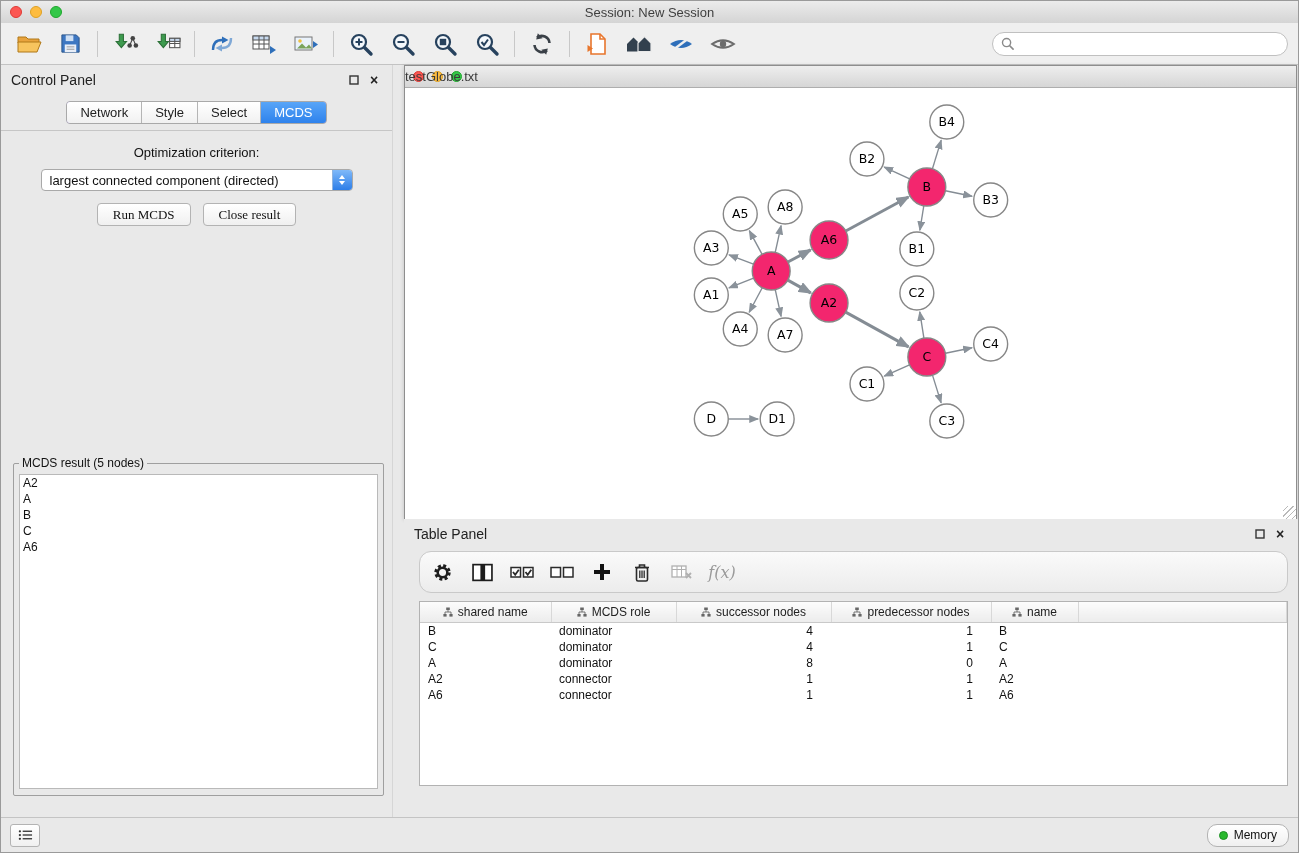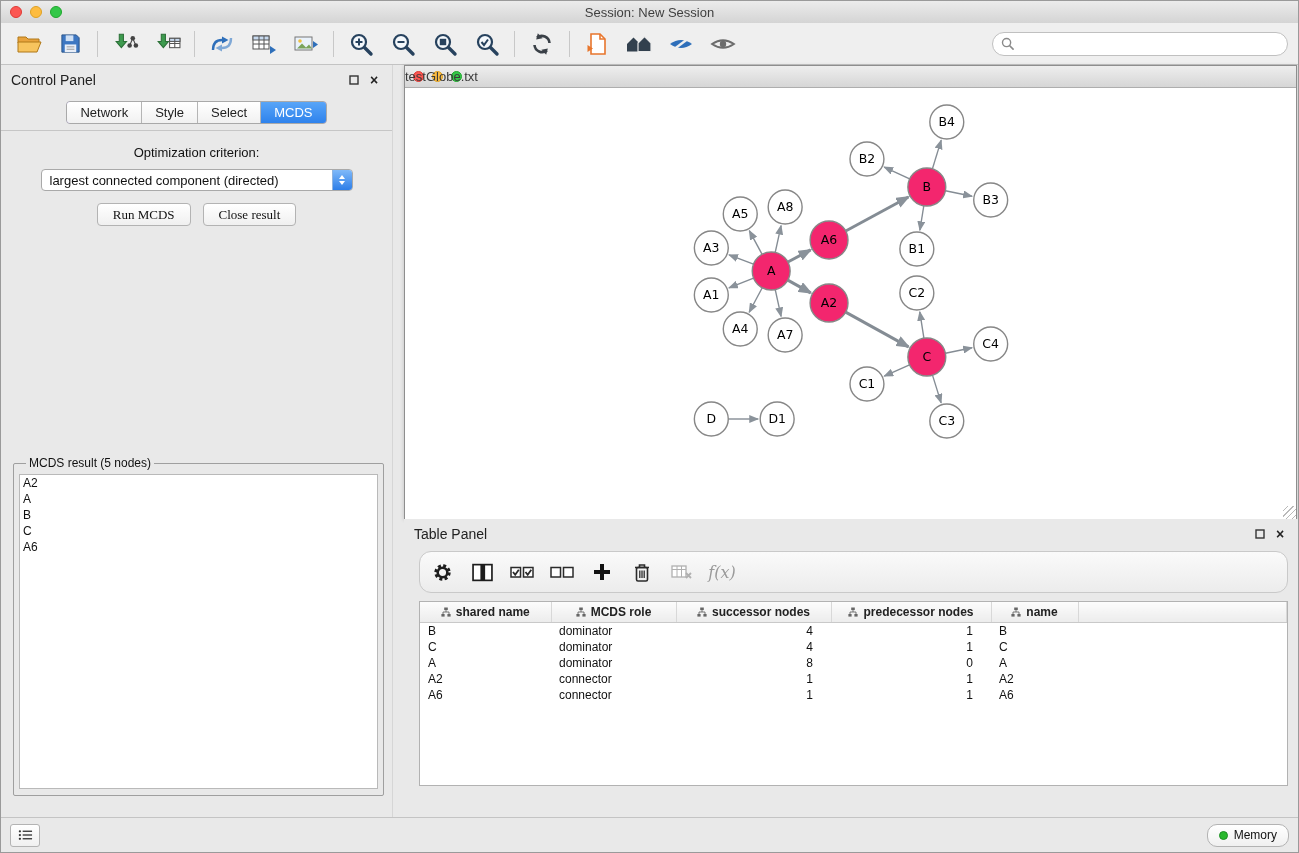--- a/index.html
+++ b/index.html
@@ -41,21 +41,21 @@
   .cp-body{padding-top:14px;text-align:center;}
   .opt-label{font-size:13px;color:#111;margin-bottom:9px;}
   .combo{display:flex;align-items:center;width:312px;height:22px;margin:0 auto 12px auto;background:#fff;border:1px solid #a9a9a9;border-radius:4px;box-sizing:border-box;overflow:hidden;text-align:left;}
   .combo-text{flex:1;font-size:13px;color:#111;padding-left:8px;white-space:nowrap;}
   .combo-step{width:19px;align-self:stretch;background:linear-gradient(#7fb9f9,#2d7ee8);display:flex;flex-direction:column;align-items:center;justify-content:center;border-left:1px solid #8fb4e0;}
   .tri-up{width:0;height:0;border-left:3.5px solid transparent;border-right:3.5px solid transparent;border-bottom:4.5px solid #fff;margin-bottom:2px;}
   .tri-down{width:0;height:0;border-left:3.5px solid transparent;border-right:3.5px solid transparent;border-top:4.5px solid #fff;}
   .btn-row{display:flex;justify-content:center;gap:12px;font-family:Liberation Serif, serif;}
   .mac-btn{height:21px;padding:0 15px;background:linear-gradient(#ffffff,#f0f0f0);border:1px solid #b3b3b3;border-radius:4px;font-size:13px;color:#111;display:flex;align-items:center;cursor:default;}
   fieldset.mcds{position:absolute;left:12px;right:8px;top:391px;height:340px;border:1px solid #9f9f9f;border-radius:2px;margin:0;padding:4px 5px 6px 5px;box-sizing:border-box;background:transparent;}
-  fieldset.mcds legend{font-size:12px;color:#111;padding:0 3px;margin-left:7px;}
+  fieldset.mcds legend{font-size:12px;color:#111;padding:0 3px;margin-left:0;}
   .mcds-listbox{width:100%;height:100%;background:#fff;border:1px solid #b9b9b9;box-sizing:border-box;overflow:auto;text-align:left;}
   .mcds-item{font-size:12px;color:#111;line-height:16px;padding-left:3px;}
 
   
   .net-window{position:absolute;top:0;left:0;right:1px;height:454px;border:1px solid #8e8e8e;box-sizing:border-box;background:#fff;box-shadow:0 1px 4px rgba(0,0,0,.18);}
   .net-titlebar{position:relative;height:21px;background:linear-gradient(#eeeeee,#d6d6d6);border-bottom:1px solid #aeaeae;display:flex;align-items:center;}
   .net-titlebar .traffic{margin-left:8px;}
   .net-titlebar .light{width:11px;height:11px;}
   .net-title{position:absolute;left:0;right:0;text-align:left;font-size:13px;color:#3a3a3a;}
   .net-canvas{position:relative;width:100%;height:431px;background:#fff;}
@@ -63,21 +63,21 @@
   #graph-svg text{font-family:"DejaVu Sans","Liberation Sans",sans-serif;font-size:12.5px;fill:#000;}
   .grip{position:absolute;right:0;bottom:0;width:13px;height:13px;background:repeating-linear-gradient(135deg,transparent 0 3px,#b9b9b9 3px 4px);}
 
   
   .table-panel{position:absolute;top:454px;left:0;right:0;bottom:0;background:#e9e9e9;}
   .tp-toolbar{margin:4px 10px 0 15px;height:42px;background:linear-gradient(#fafafa,#ececec);border:1px solid #c9c9c9;border-radius:12px;display:flex;align-items:center;padding:0 10px;box-sizing:border-box;gap:16px;}
   .tp-btn{display:flex;align-items:center;justify-content:center;width:24px;height:26px;cursor:default;}
   .fx{font-family:"DejaVu Serif","Liberation Serif",serif;font-style:italic;font-size:16px;color:#9a9a9a;}
   .tbl-wrap{margin:8px 10px 0 15px;height:185px;background:#fff;border:1px solid #b2b2b2;box-sizing:border-box;overflow:hidden;}
   table.grid{border-collapse:collapse;table-layout:fixed;width:100%;}
-  table.grid th{height:20px;background:linear-gradient(#fcfcfc,#ececec);border-bottom:1px solid #c9c9c9;border-right:1px solid #d8d8d8;font-size:12px;font-weight:700;color:#222;text-align:center;padding:0 4px;overflow:hidden;white-space:nowrap;}
+  table.grid th{height:20px;background:linear-gradient(#fcfcfc,#ececec);border-bottom:1px solid #c9c9c9;border-right:1px solid #d8d8d8;font-size:12px;font-weight:400;color:#222;text-align:center;padding:0 4px;overflow:hidden;white-space:nowrap;}
   table.grid th .col-icon{vertical-align:-1px;margin-right:5px;}
   table.grid td{height:16px;font-size:12px;color:#111;padding:0 0 0 8px;white-space:nowrap;overflow:hidden;}
   table.grid td.num{text-align:right;padding-right:18px;}
   .tp-tabs{display:flex;justify-content:center;margin-top:12px;}
 
   
   .statusbar{position:absolute;left:0;right:0;bottom:0;height:35px;background:#e9e9e9;border-top:1px solid #c4c4c4;display:flex;align-items:center;padding:0 9px;box-sizing:border-box;}
   .sb-left-btn{width:28px;height:21px;background:linear-gradient(#ffffff,#f0f0f0);border:1px solid #b3b3b3;border-radius:3px;display:flex;align-items:center;justify-content:center;cursor:default;}
   .sb-spacer{flex:1;}
   .memory-btn{height:21px;padding:0 11px;background:linear-gradient(#ffffff,#f0f0f0);border:1px solid #b3b3b3;border-radius:10px;display:flex;align-items:center;gap:6px;font-size:12px;color:#111;cursor:default;}

